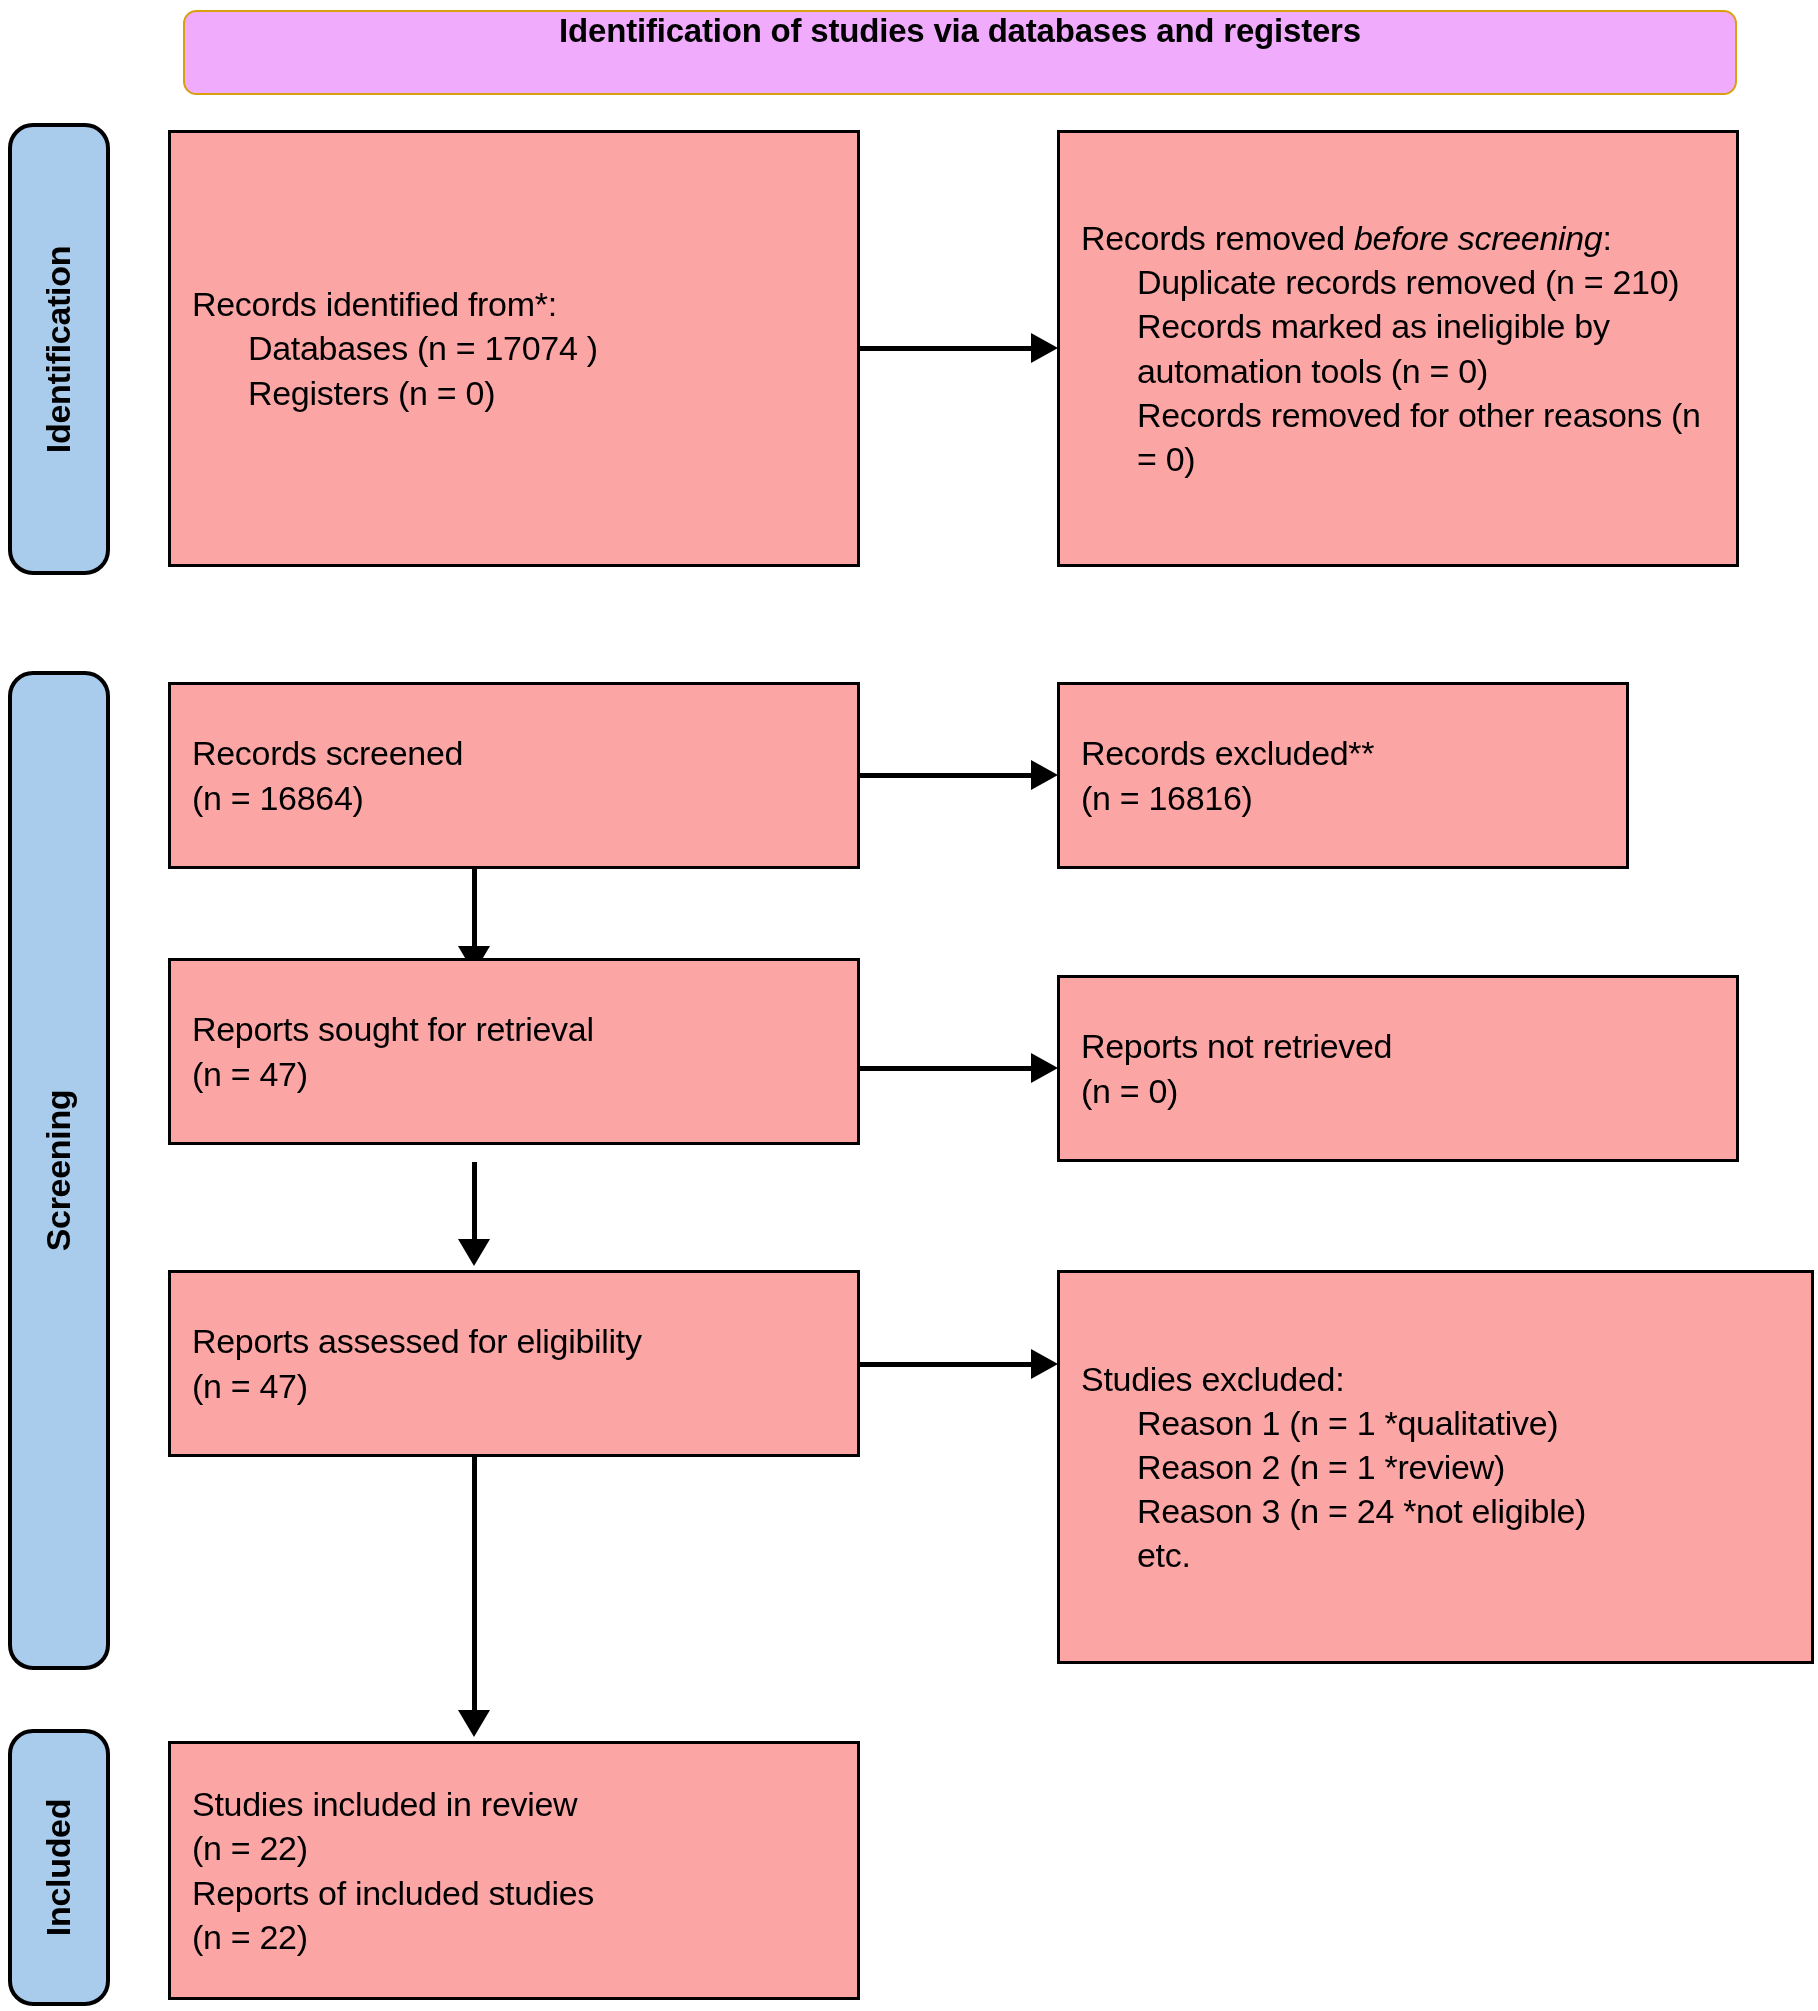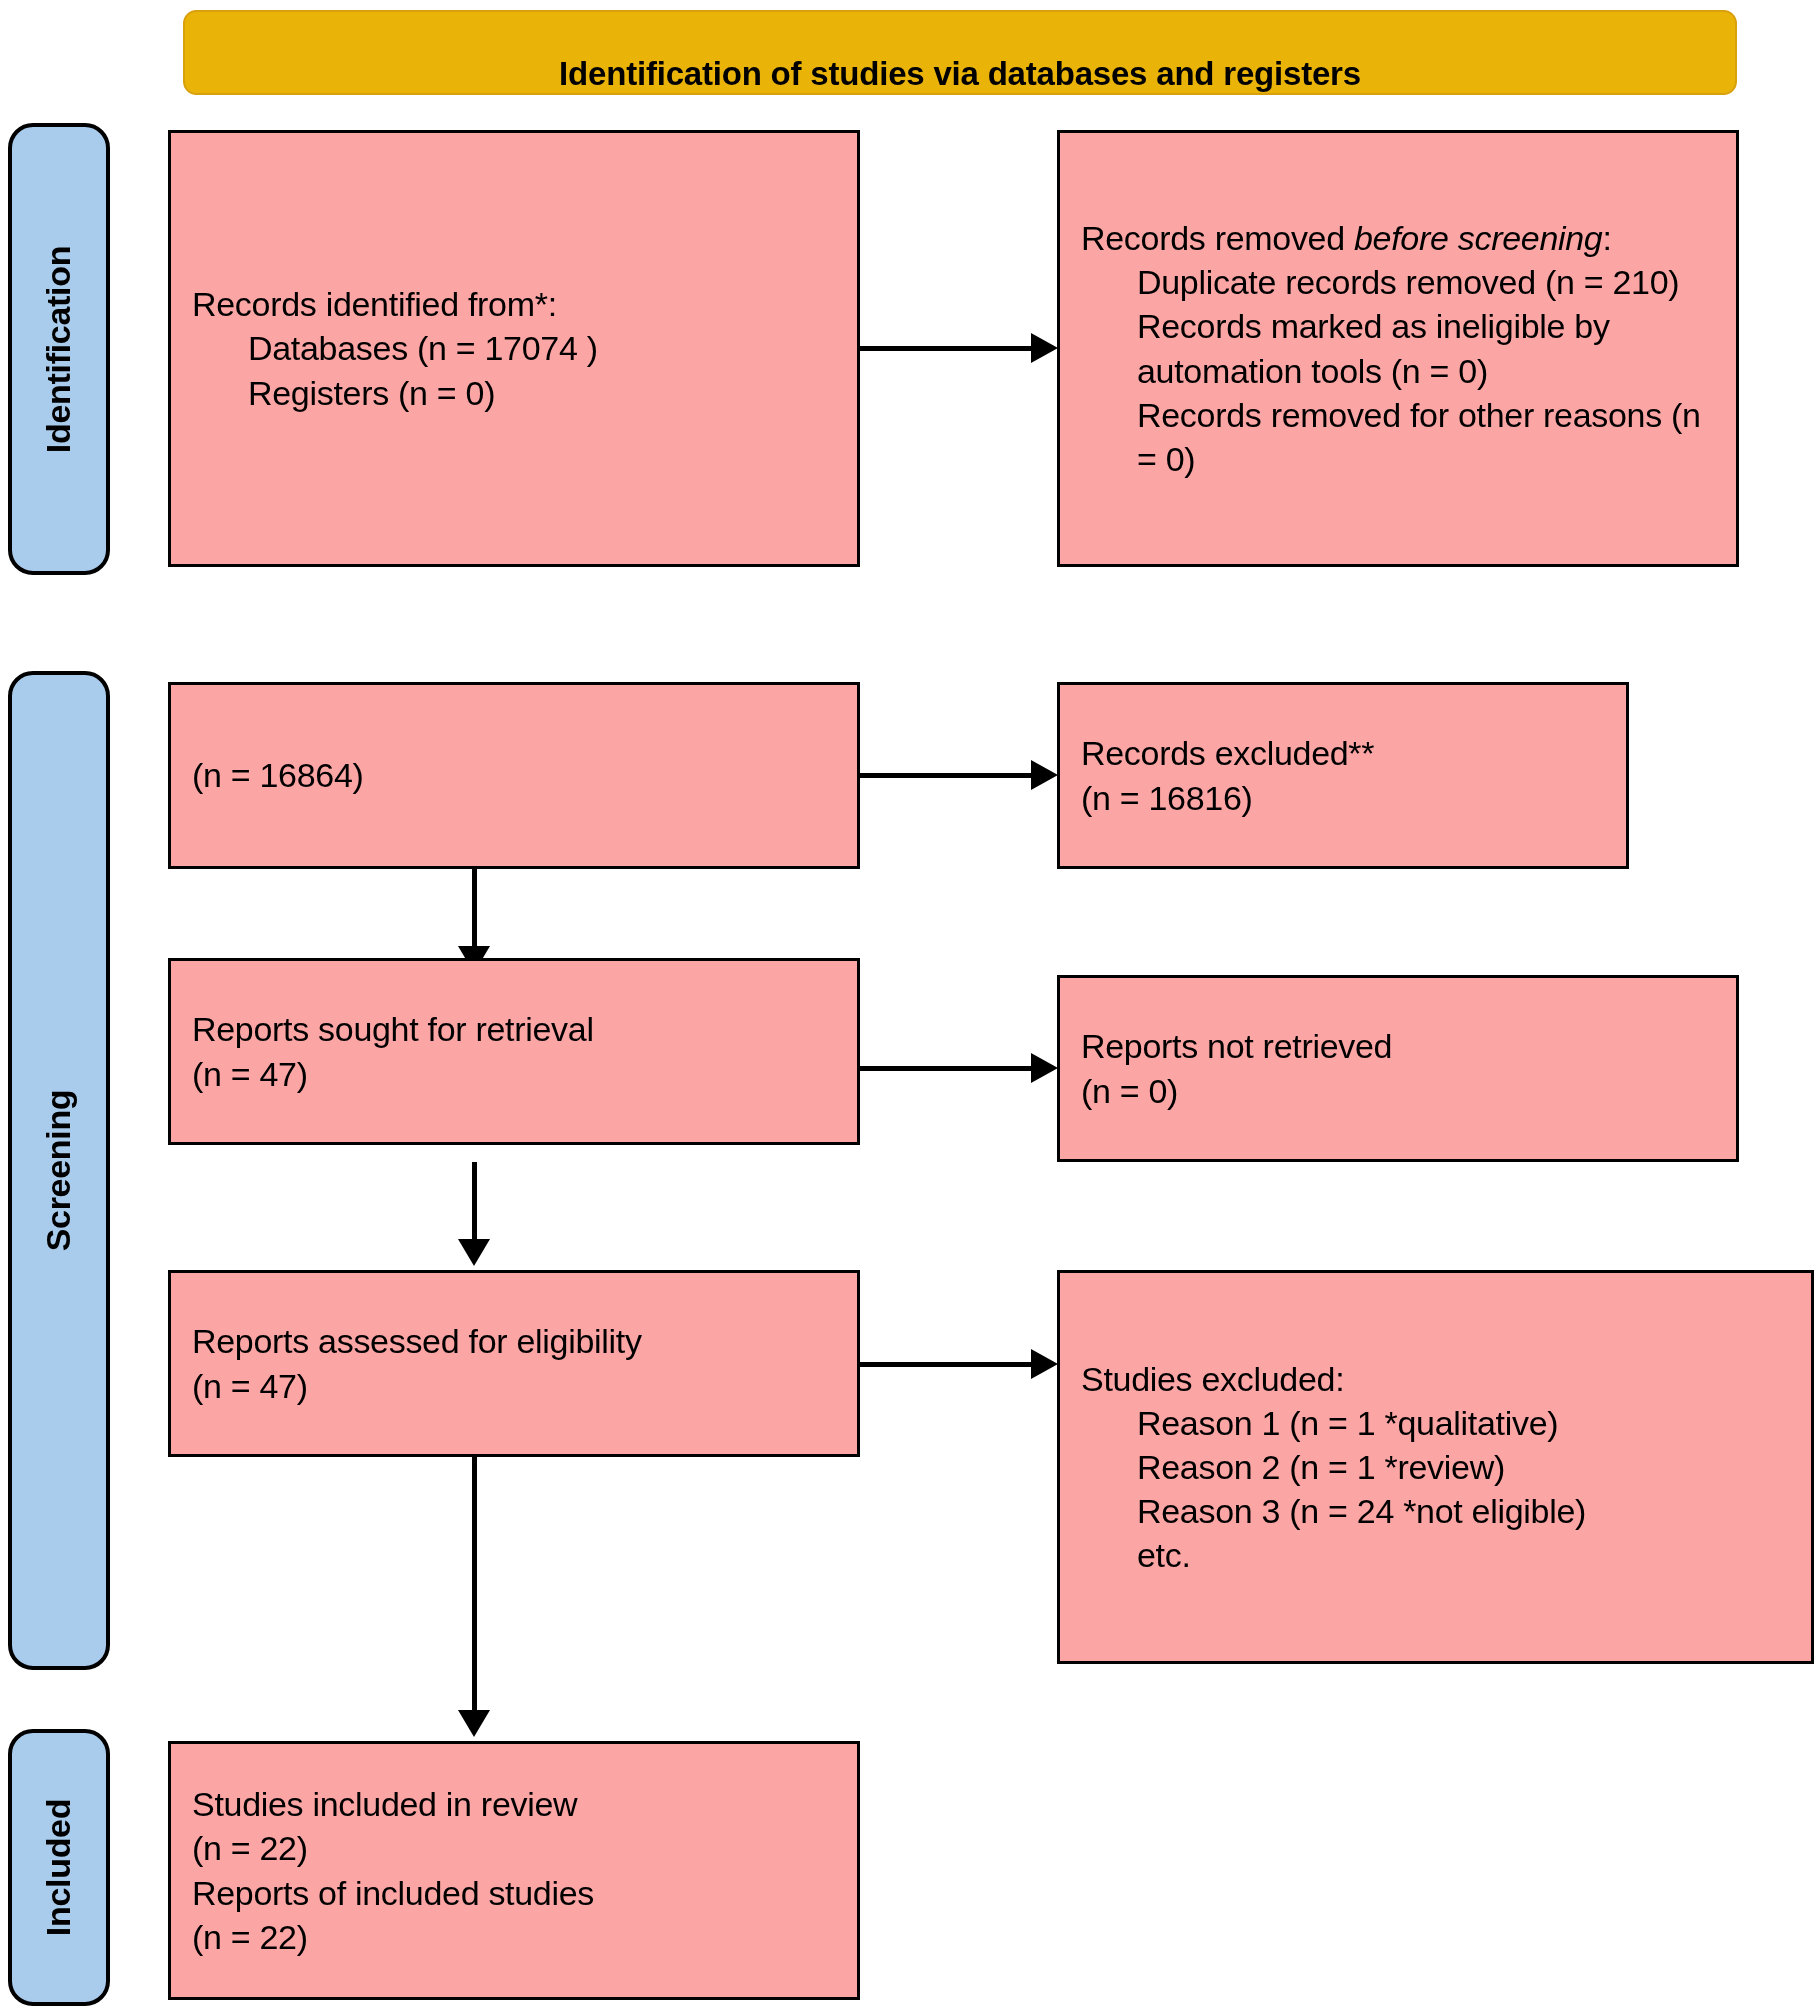--- a/index.html
+++ b/index.html
@@ -20,26 +20,26 @@
     overflow: hidden;
   }
 
   
   .banner {
     position: absolute;
     left: 183px;
     top: 9.6px;
     width: 1554px;
     height: 85px;
-    background: #eab308;
+    background: #f0abfc;
     border: 2.9px solid #D8A00A;
     border-radius: 13.4px;
     box-sizing: border-box;
     display: flex;
-    align-items: flex-end;
+    align-items: flex-start;
     justify-content: center;
   }
   .banner-text {
     font-size: 33px;
     font-weight: bold;
     color: #000000;
     letter-spacing: -0.2px;
     text-align: center;
     white-space: nowrap;
   }
@@ -181,20 +181,21 @@
     <div class="box-inner">
       <span class="line wrap"><span>Records removed </span><span class="ital">before screening</span><span>:</span></span>
       <span class="line wrap indent">Duplicate records removed (n = 210)</span>
       <span class="line wrap indent">Records marked as ineligible by automation tools (n = 0)</span>
       <span class="line wrap indent">Records removed for other reasons (n = 0)</span>
     </div>
   </div>
 
   <div class="box" id="box-screened">
     <div class="box-inner">
+      <span class="line">Records screened</span>
       <span class="line">(n = 16864)</span>
     </div>
   </div>
 
   <div class="h-arrow" id="arrow-h-screened"></div>
 
   <div class="box" id="box-rec-excluded">
     <div class="box-inner">
       <span class="line">Records excluded**</span>
       <span class="line">(n = 16816)</span>

